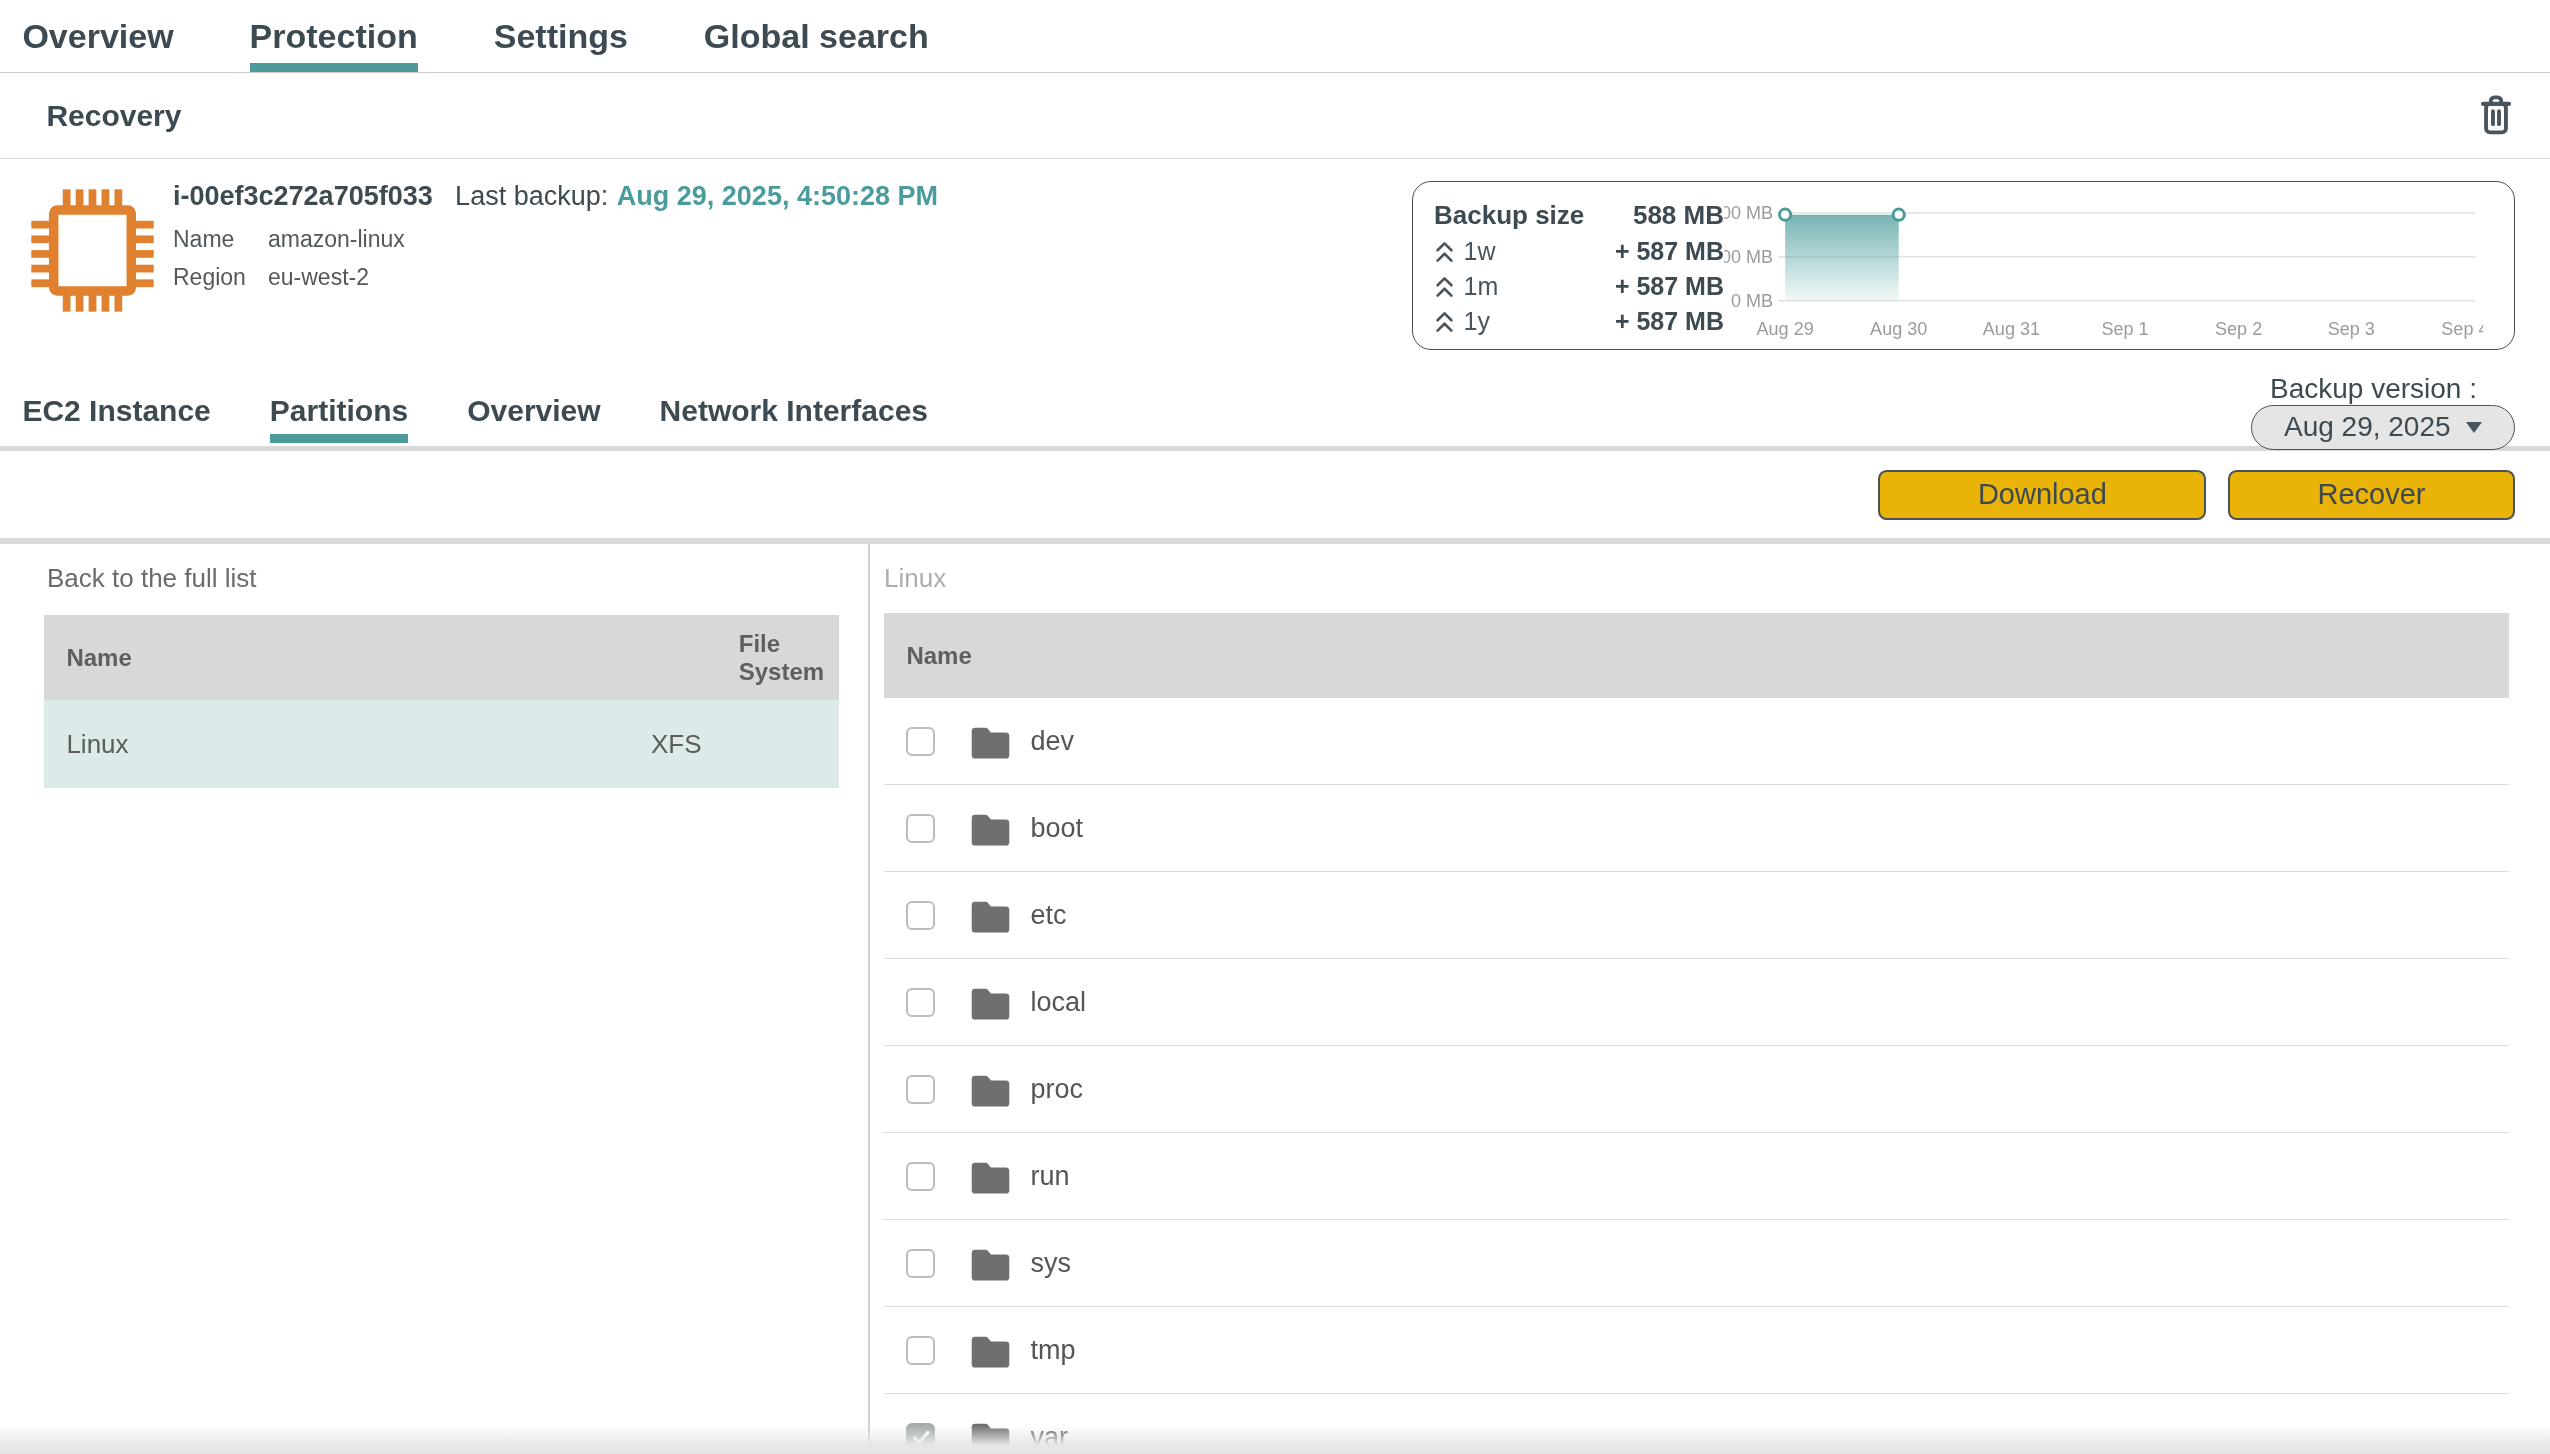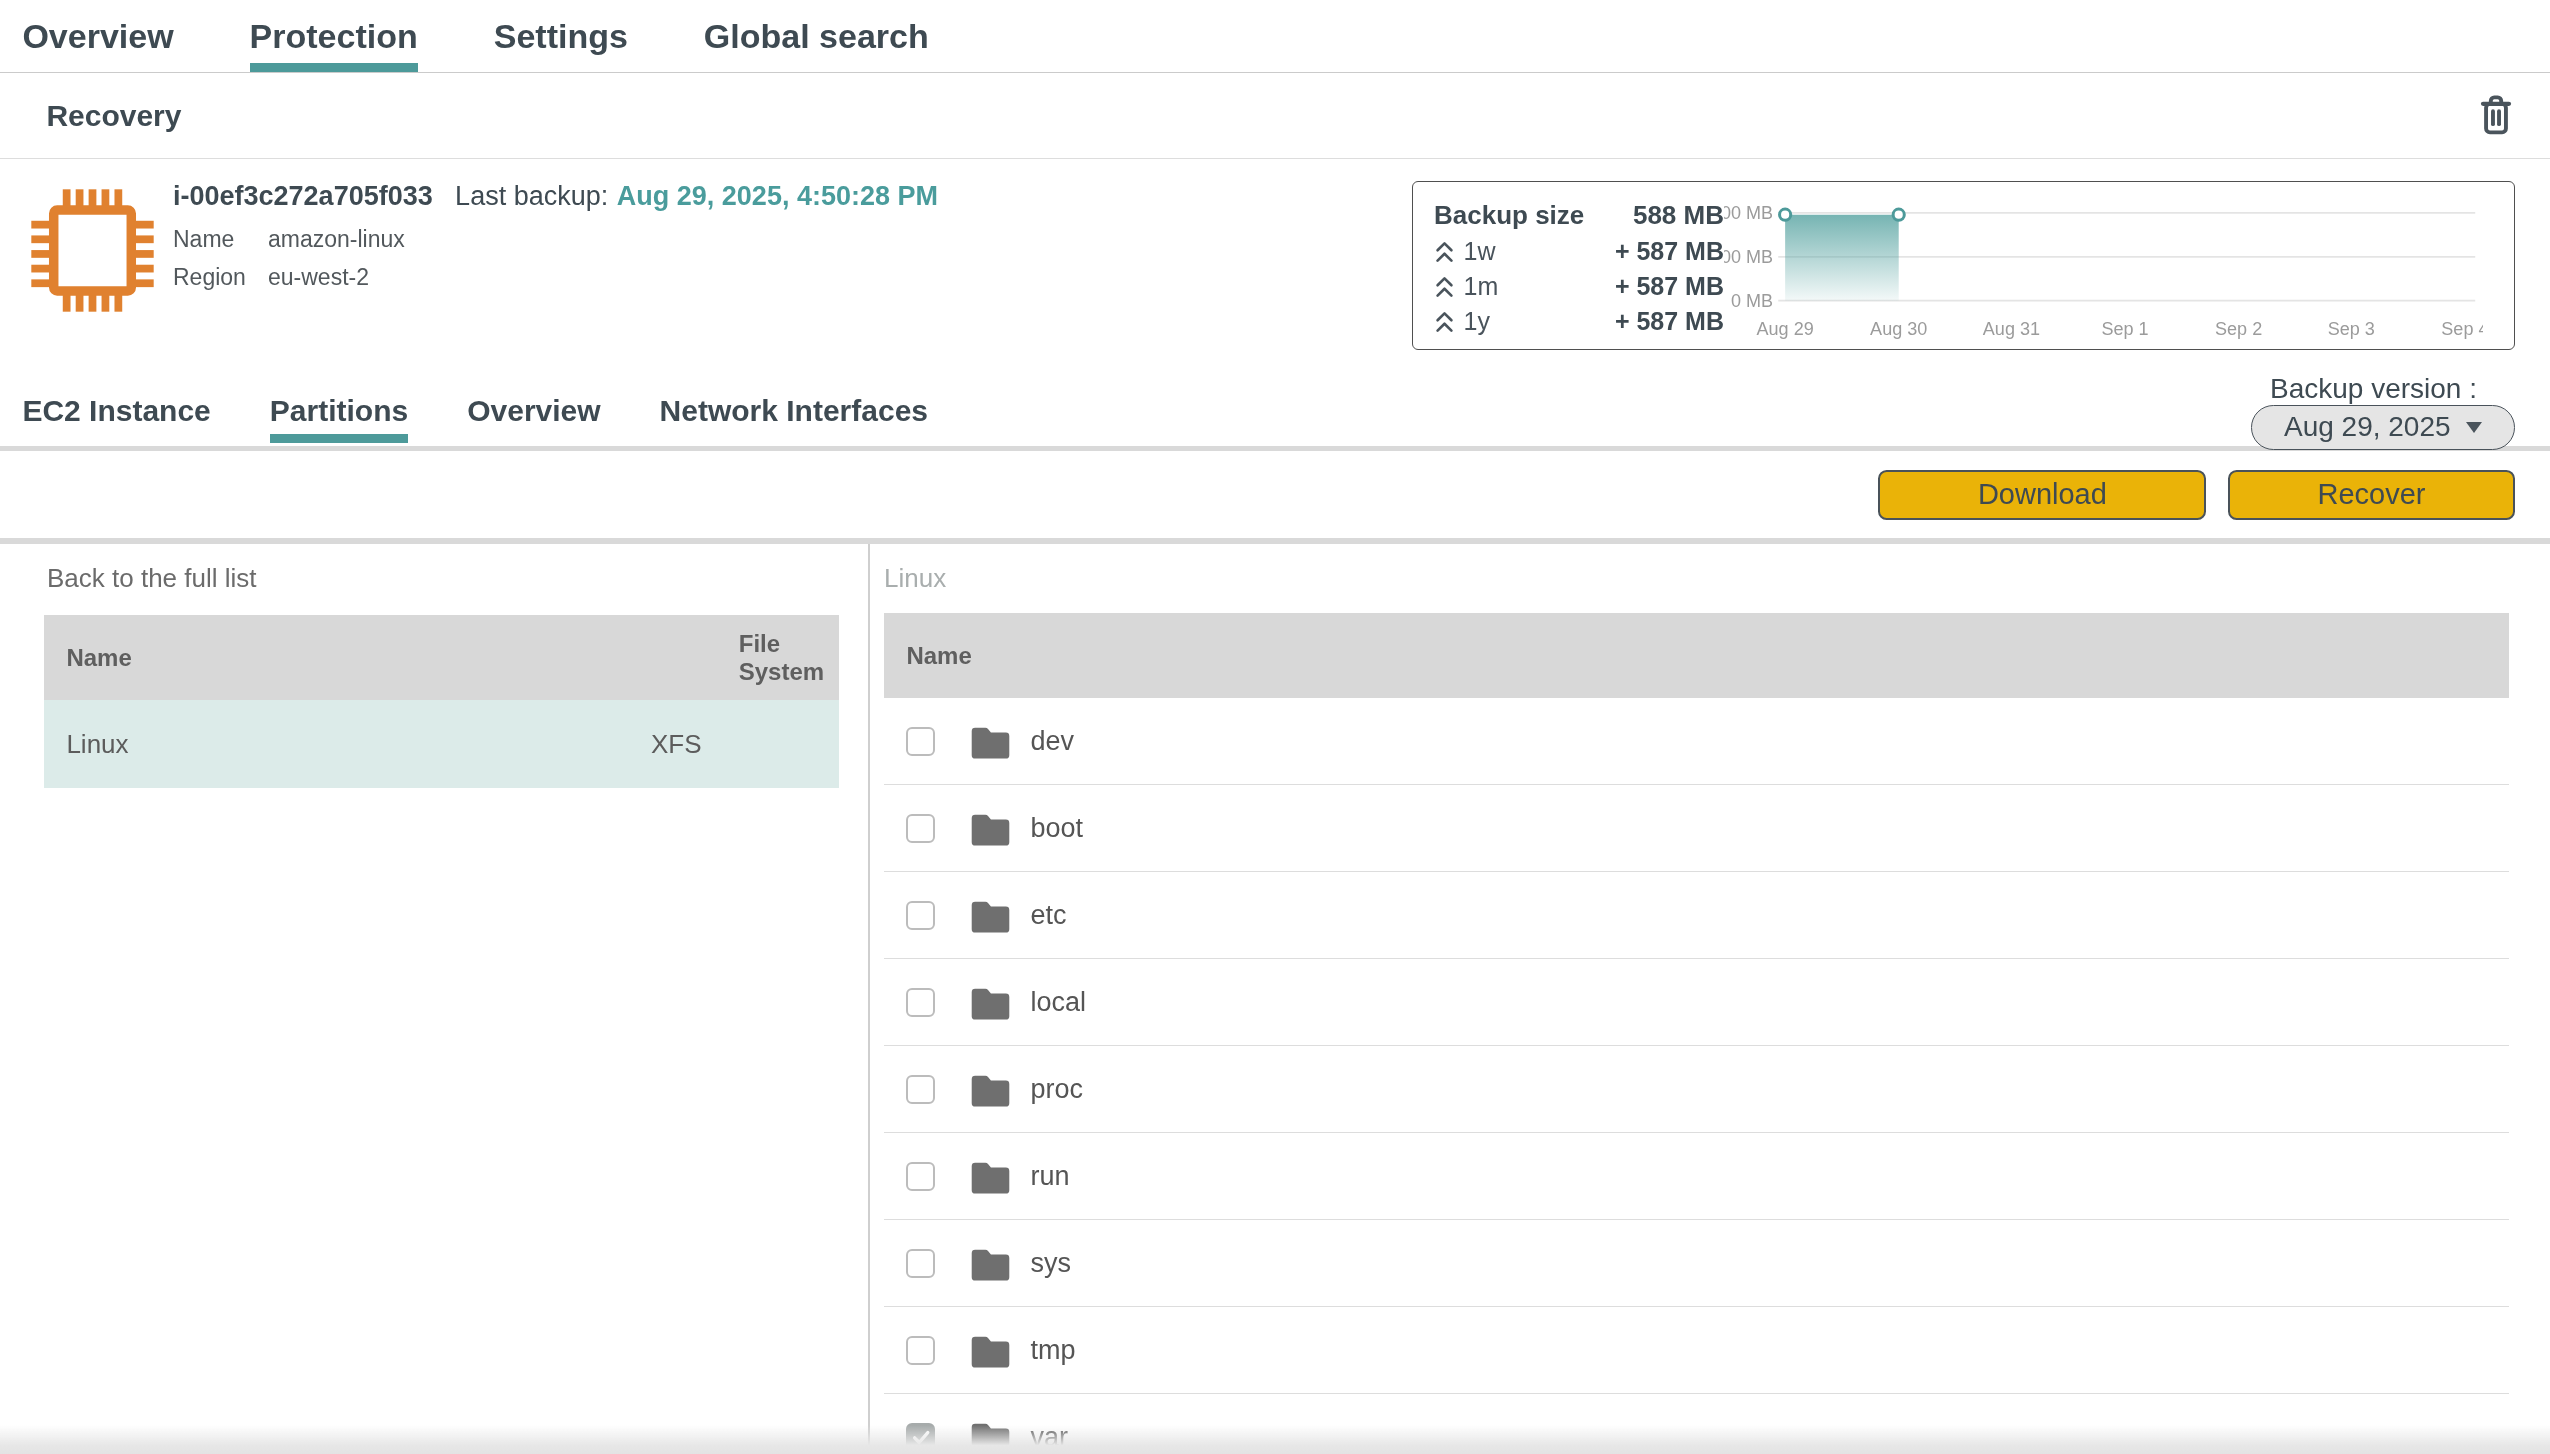--- a/index.html
+++ b/index.html
@@ -27,21 +27,21 @@
   .inst-info { position:absolute; left:173px; top:22.4px; }
   .inst-head { display:flex; align-items:baseline; margin-bottom:14px; }
   .inst-id { font-size:27px; font-weight:700; margin-right:22.4px; }
   .lastbk-label { font-size:27px; color:#3e4a52; }
   .lastbk-value { font-size:27px; font-weight:700; color:#4a9c9c; margin-left:8.6px; cursor:pointer; }
   .kv-row { display:flex; font-size:23px; color:#52585c; margin-top:10.4px; }
   .kv-label { width:95px; }
 
   
   .bk-panel { position:absolute; top:22.4px; right:35px; width:1103px; height:169px;
-    border:1.7px solid #4f4f4f; border-radius:6px; display:flex; background:#fff; }
+    border:1.7px solid #4f4f4f; border-radius:19px; display:flex; background:#fff; }
   .bk-stats { width:311px; padding:14px 0 0 21px; }
   .bk-title-row { display:flex; align-items:center; height:38px; }
   .bk-title { font-size:26px; font-weight:700; }
   .bk-total { margin-left:auto; font-size:26px; font-weight:700; }
   .bk-delta { display:flex; align-items:center; height:35px; font-size:25px; color:#4a545c; }
   .bk-delta .chev { margin-right:8.6px; display:flex; }
   .bk-delta .val { margin-left:auto; font-weight:700; color:#3e4a52; }
   .bk-chart { flex:1; padding-top:12px; padding-right:3.5px; }
   .bk-chart svg { display:block; }
   .axis-text { font-size:21px; fill:#9b9b9b; }

